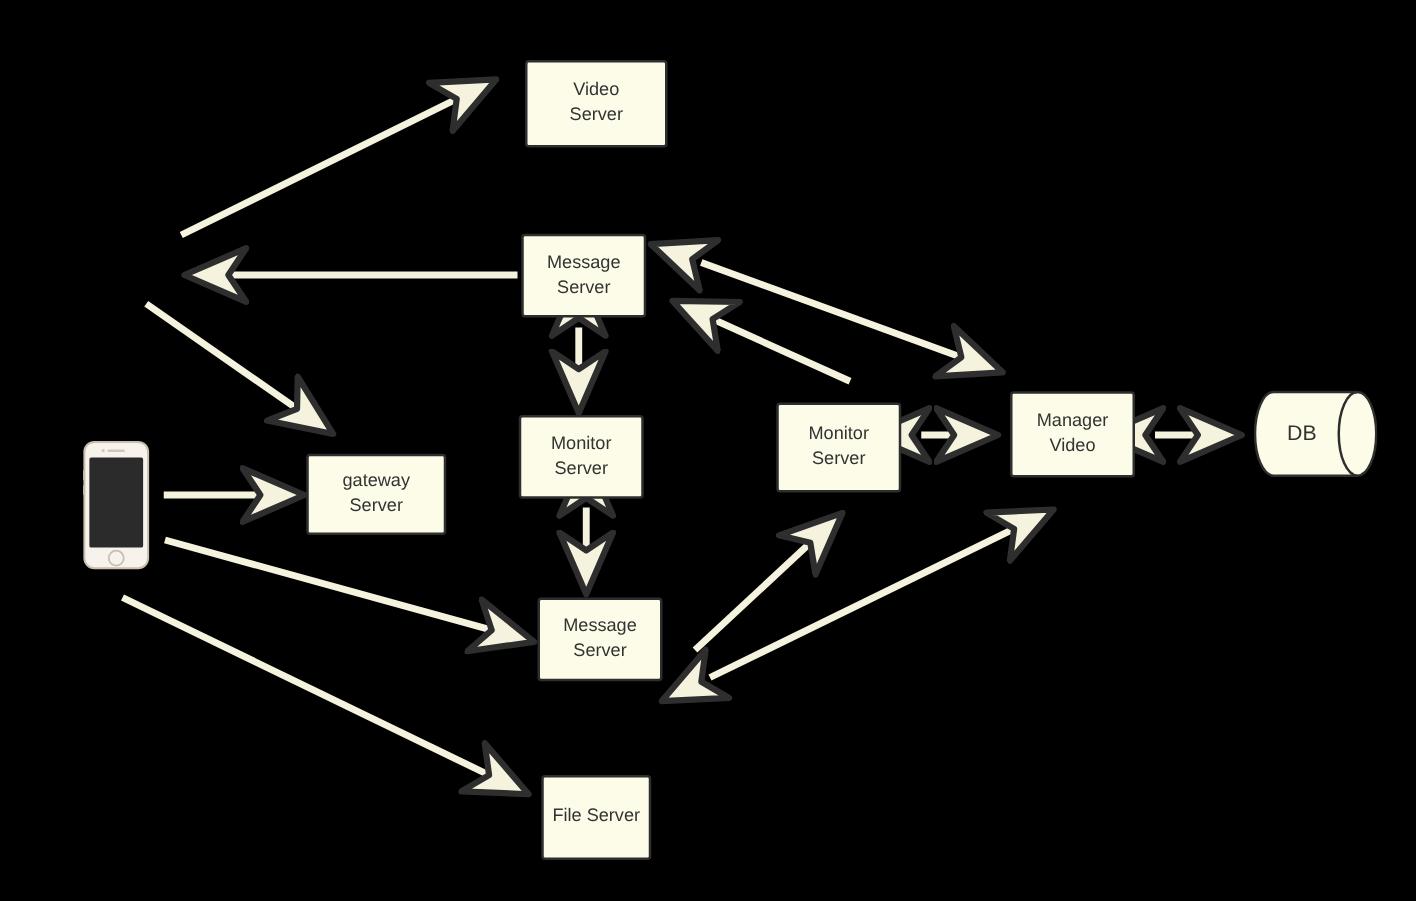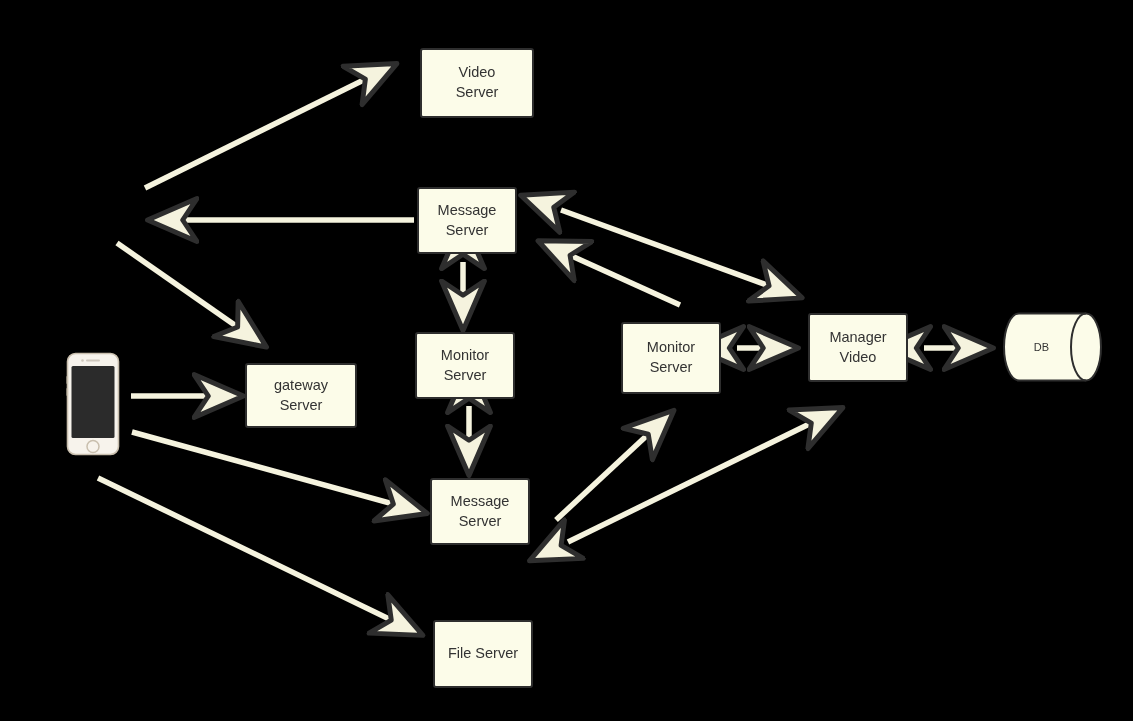--- a/index.html
+++ b/index.html
@@ -67,21 +67,21 @@
   .db-node .db-label {
     position: absolute;
     left: 0;
     top: 0;
     width: 100%;
     height: 100%;
     display: flex;
     align-items: center;
     justify-content: center;
     color: #333333;
-    font-size: 11px;
+    font-size: 17px;
     padding-right: 22px;
     box-sizing: border-box;
   }
   
   .phone {
     position: absolute;
     z-index: 5;
   }
 </style>
 </head>
@@ -164,21 +164,21 @@
   <div class="node" style="left:430px; top:478px; width:100px; height:67px;">
     <span class="lbl">Message
 Server</span>
   </div>
 
   <div class="node" style="left:245px; top:363px; width:112px; height:65px;">
     <span class="lbl">gateway
 Server</span>
   </div>
 
-  <div class="node" style="left:433px; top:620px; width:100px; height:68px;">
+  <div class="node" style="left:433px; top:620px; width:88px; height:68px;">
     <span class="lbl">File Server</span>
   </div>
 
   <div class="node" style="left:621px; top:322px; width:100px; height:72px;">
     <span class="lbl">Monitor
 Server</span>
   </div>
 
   <div class="node" style="left:808px; top:313px; width:100px; height:69px;">
     <span class="lbl">Manager

